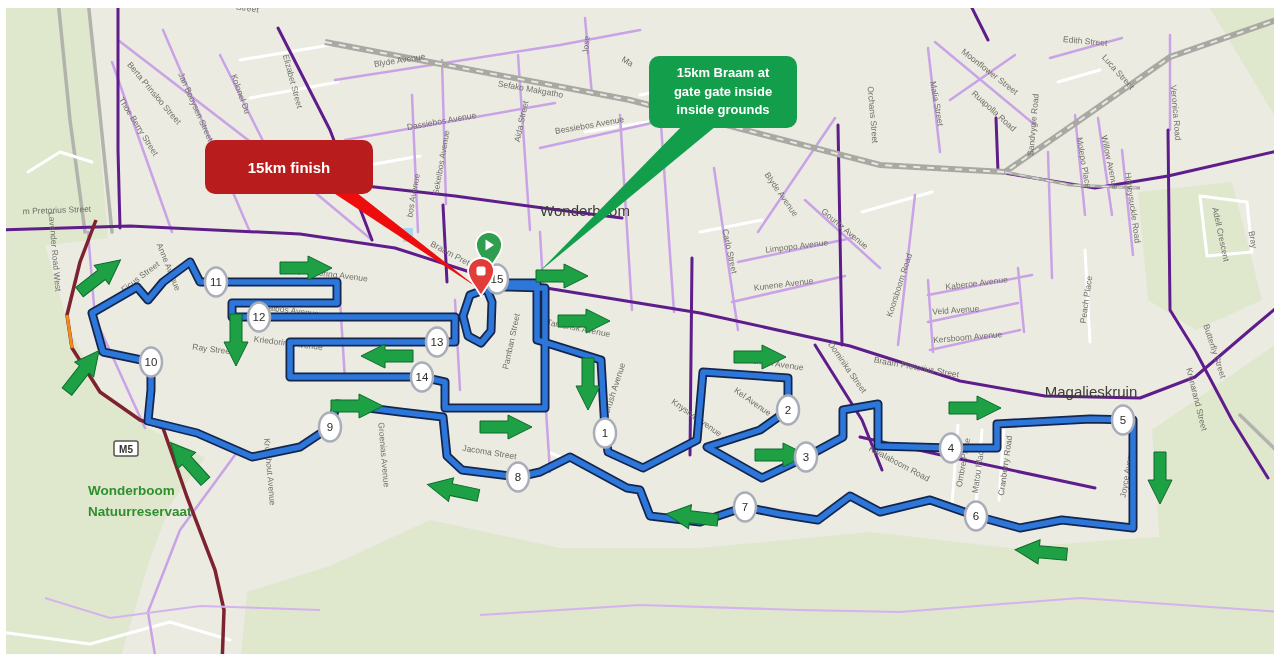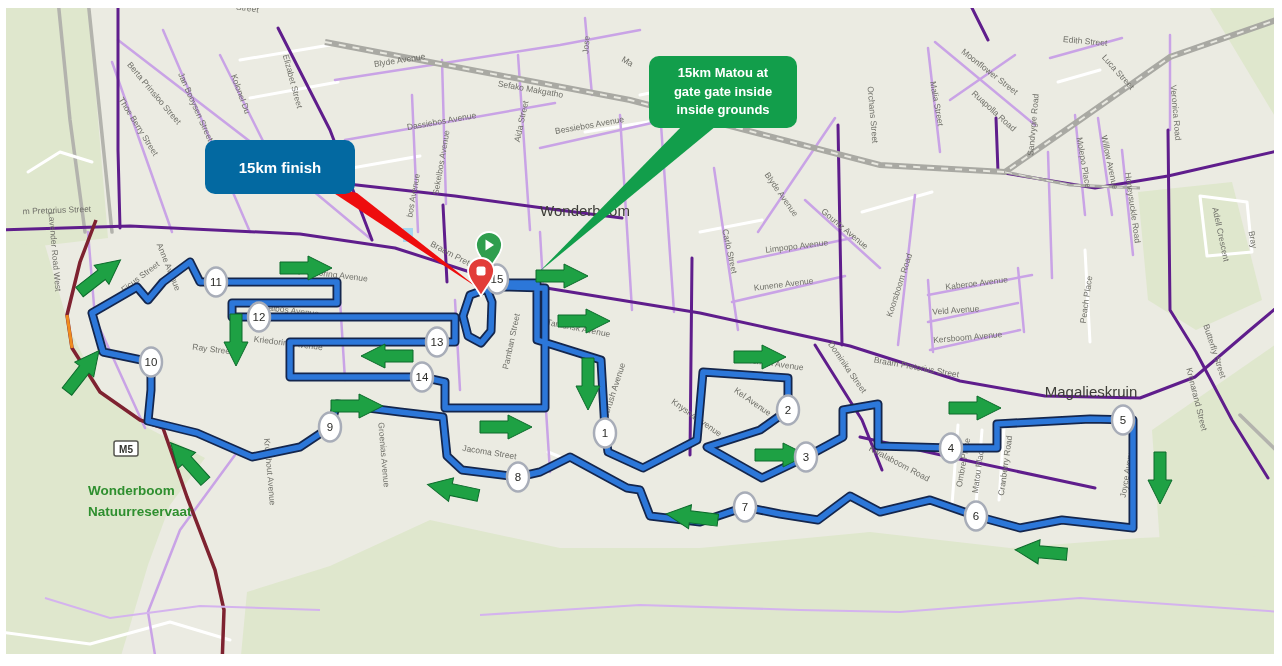--- a/index.html
+++ b/index.html
@@ -267,22 +267,22 @@
           <path d="M0,0 C-8,-13 -13,-18 -13,-25 A13,13 0 1 1 13,-25 C13,-18 8,-13 0,0 Z" fill="#2f9e4e" stroke="#ffffff" stroke-width="1.8"></path>
           <polygon points="-3.5,-30.5 5,-25 -3.5,-19.5" fill="#fff"></polygon>
         </g>
         <g transform="translate(481,296)">
           <path d="M0,0 C-8,-13 -13,-18 -13,-25 A13,13 0 1 1 13,-25 C13,-18 8,-13 0,0 Z" fill="#e23c38" stroke="#ffffff" stroke-width="1.8"></path>
           <rect x="-4.5" y="-29.5" width="9" height="9" rx="2" fill="#fff"></rect>
         </g>
       </g>
     </svg>
 
-  <div class="callout callout-red" id="callout-finish" style="left: 205px; top: 140px; width: 150px; height: 54px; background: #0369a1;">
+  <div class="callout callout-red" id="callout-finish" style="left: 205px; top: 140px; width: 168px; height: 54px; background: #b91c1c;">
     <div>15km finish</div>
   </div>
 
   <div class="callout callout-green" id="callout-start" style="left: 649px; top: 56px; width: 148px; height: 72px; background: rgb(18, 158, 75);">
-    <div>15km Matou at</div>
+    <div>15km Braam at</div>
     <div>gate gate inside</div>
     <div>inside grounds</div>
   </div>
 </div>
 
 </body></html>

